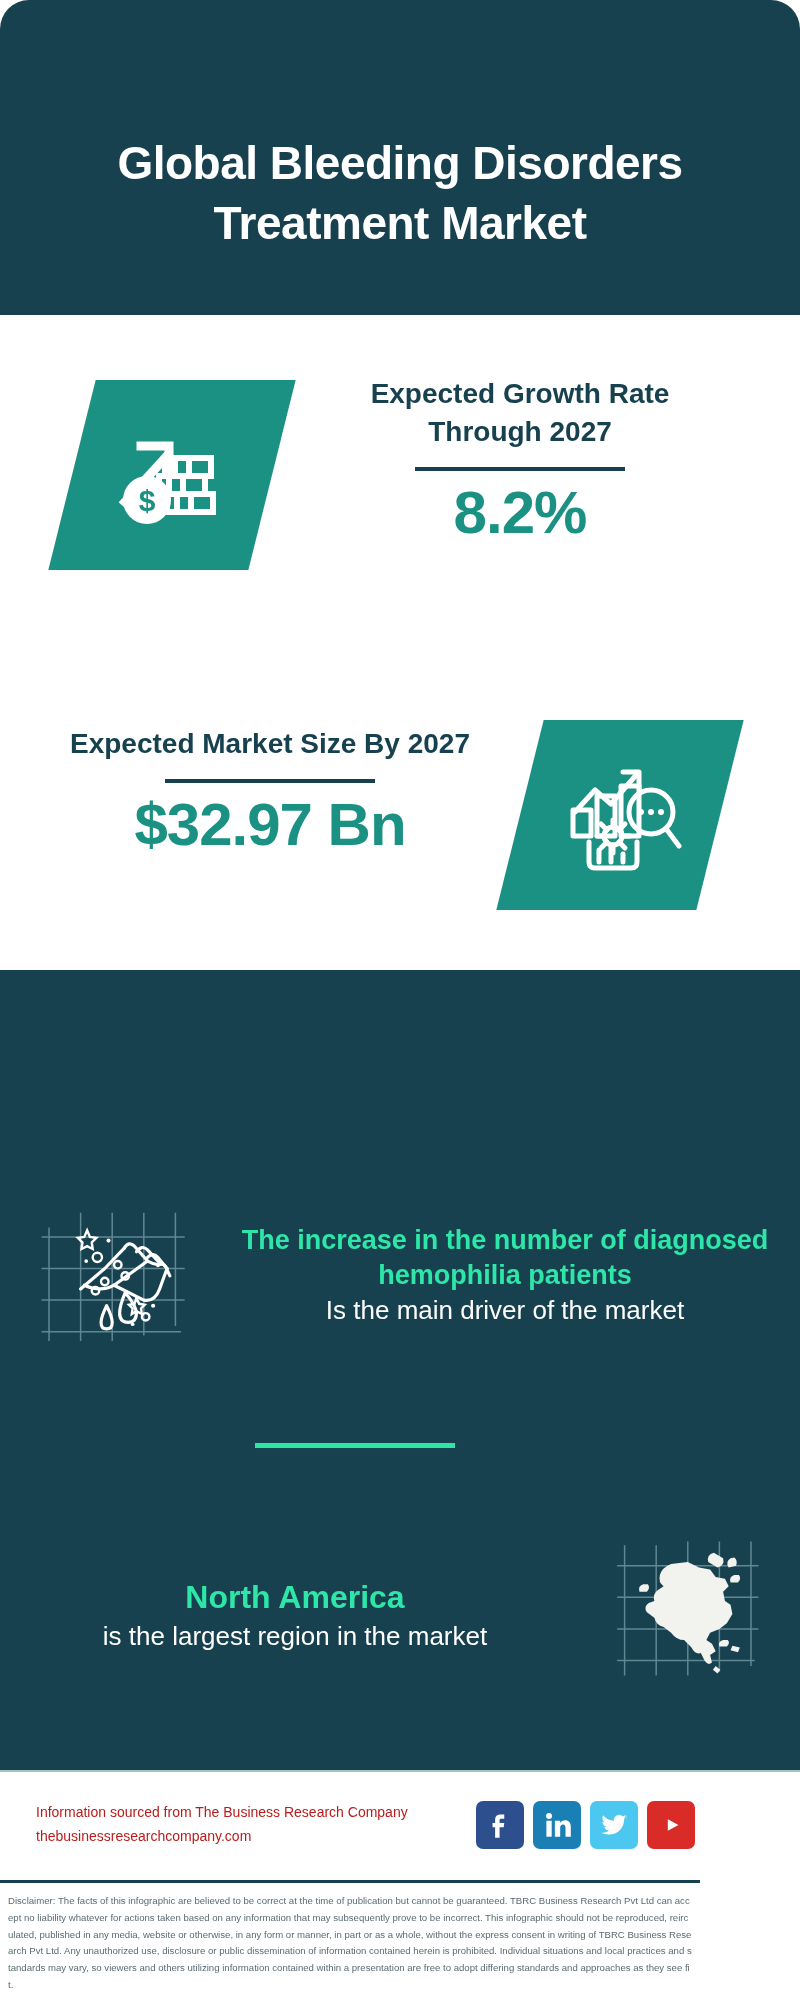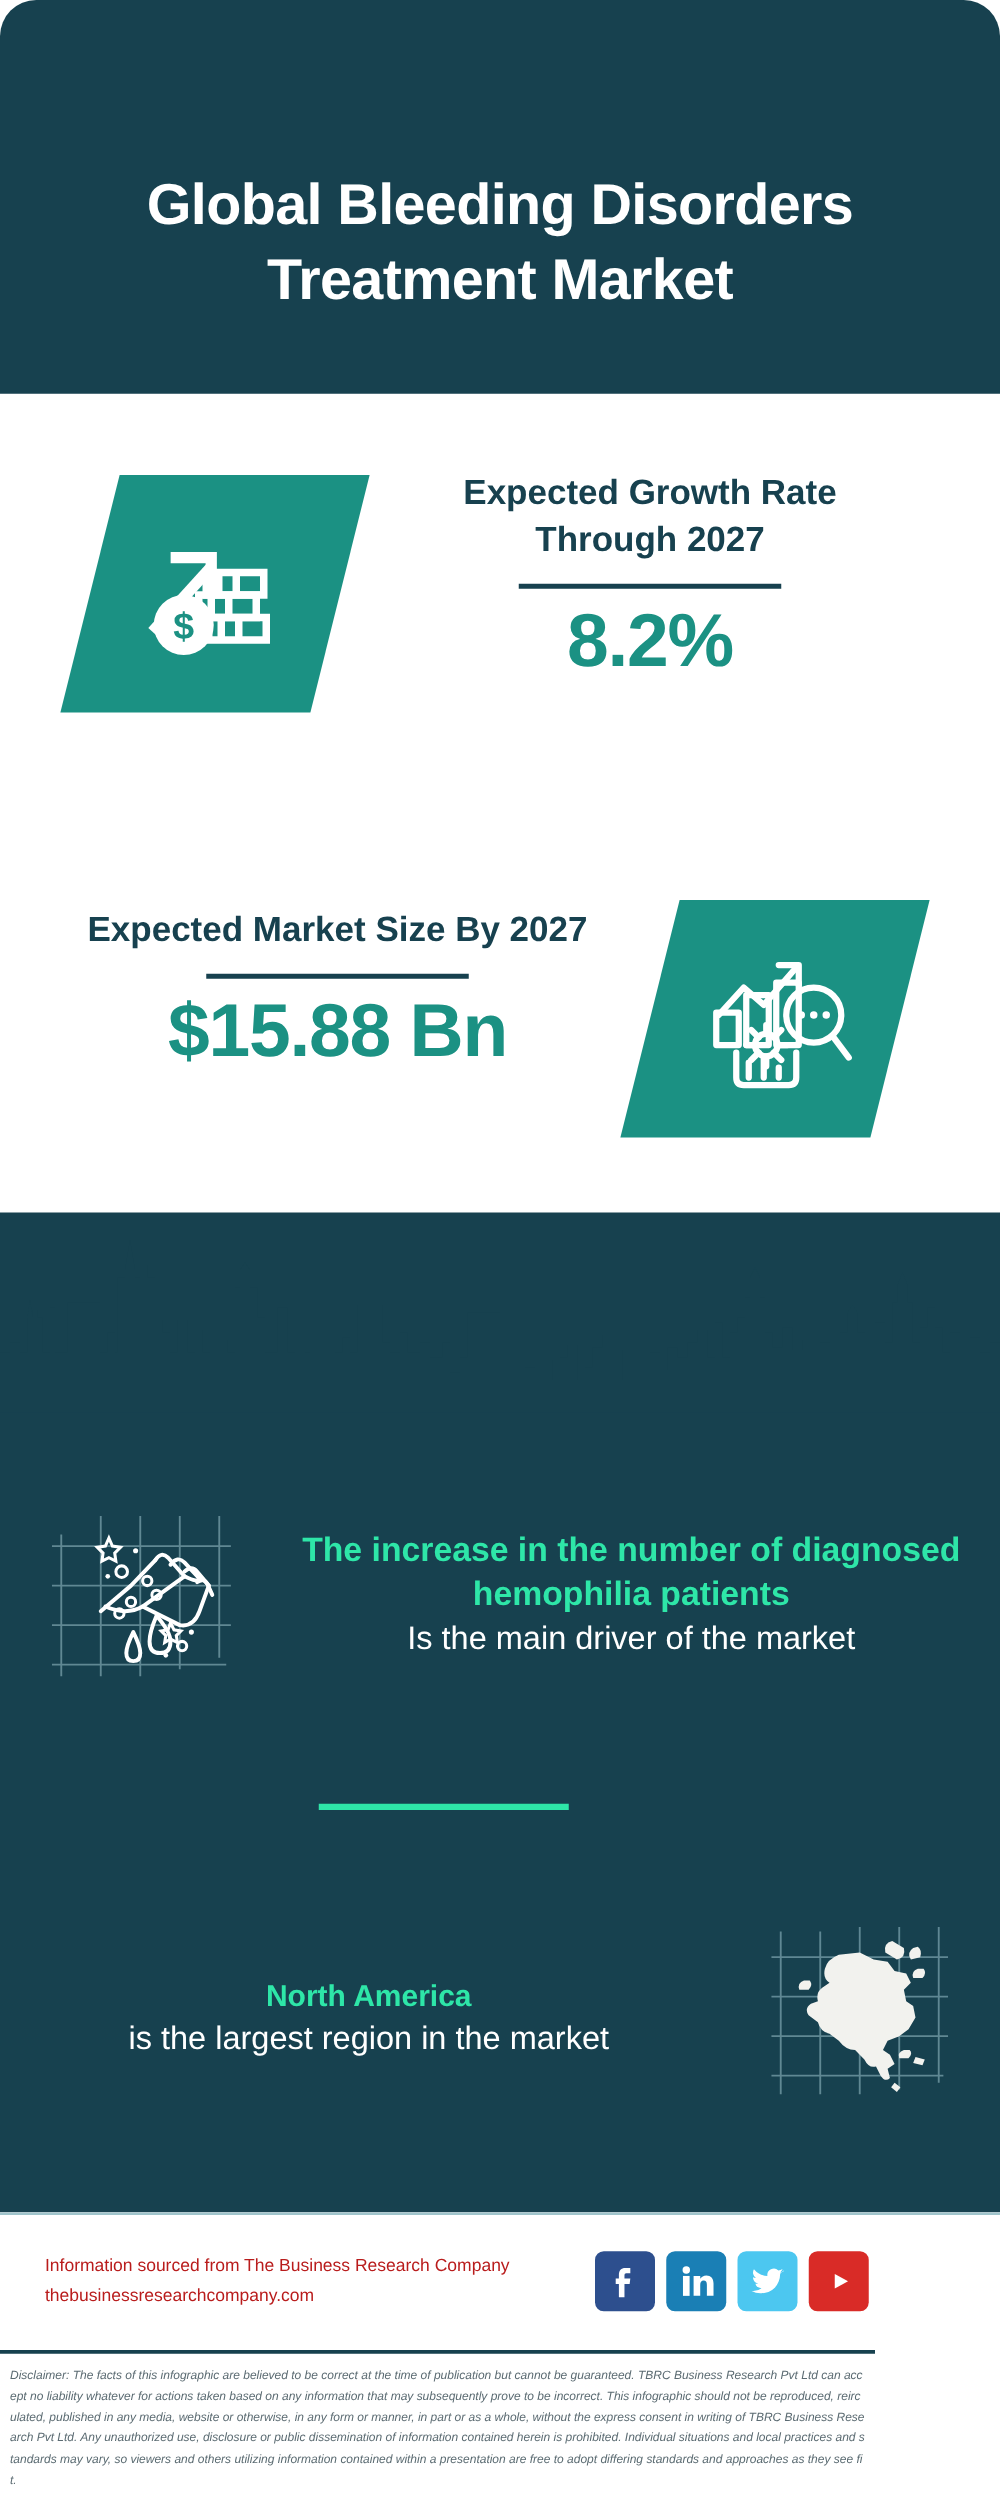--- a/index.html
+++ b/index.html
@@ -90,21 +90,21 @@
 
   .panel-text{flex:1;text-align:center;padding-right:20px;}
   .panel-text.left{padding-left:30px;padding-right:10px;}
 
   .hl{
     color:#2EE6A8;font-weight:bold;font-size:27px;line-height:1.30;display:block;
   }
   .sub{
     color:#ffffff;font-size:26px;line-height:1.32;display:block;
   }
-  .hl-big{font-size:24px;}
+  .hl-big{font-size:32px;}
 
   .divider-green{
     position:absolute;left:255px;top:1435px;width:200px;height:5px;
     background:#2EE6A8;border:0;
   }
 
   
   .footer{
     position:absolute;left:0;top:1770px;width:800px;height:105px;
     background:#ffffff;
@@ -126,21 +126,20 @@
   .s-yt{background:#D92B27;}
   .sbtn svg{display:block;}
 
   
   .disclaimer{
     position:absolute;left:0;top:1880px;width:700px;height:120px;
     background:#ffffff;
     border-top:3px solid #17414F;
     padding:10px 8px 0 8px;
     box-sizing:border-box;
-    font-style:italic;
   }
   .disclaimer p{
     margin:0;color:#5b6b72;font-size:9.6px;line-height:1.75;text-align:left;
     word-break:break-all;
   }
 </style>
 </head>
 <body>
 
 <div class="page">
@@ -175,21 +174,21 @@
       <hr class="rule">
       <p class="stat-value">8.2%</p>
     </div>
   </div>
 
   <div class="sec-size">
 
     <div class="stat-text stat-size">
       <p class="stat-label">Expected Market Size By 2027</p>
       <hr class="rule">
-      <p class="stat-value">$15.88 Bn</p>
+      <p class="stat-value">$32.97 Bn</p>
     </div>
 
     <div class="para para-size">
       <span class="para-inner">
         <svg viewBox="0 0 130 130" width="130" height="130">
           <g fill="none" stroke="#ffffff" stroke-width="5" stroke-linecap="round" stroke-linejoin="round">
             <path d="M20 62 L40 40 L56 54 L82 24"></path>
             <path d="M68 22 L84 22 L84 38"></path>
             <rect x="18" y="60" width="18" height="26"></rect>
             <rect x="42" y="46" width="18" height="40"></rect>

